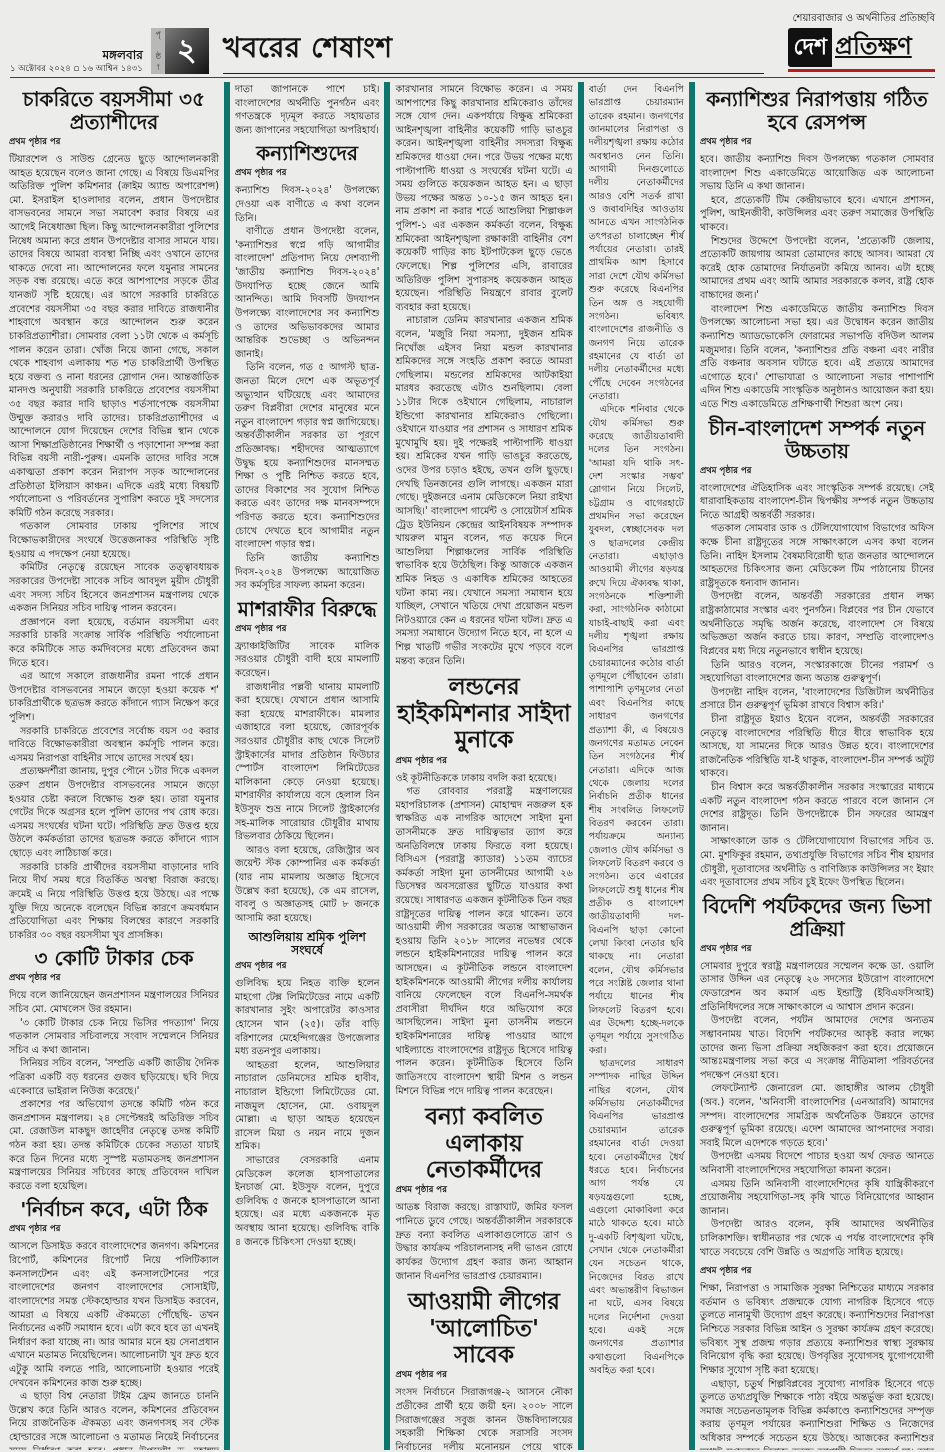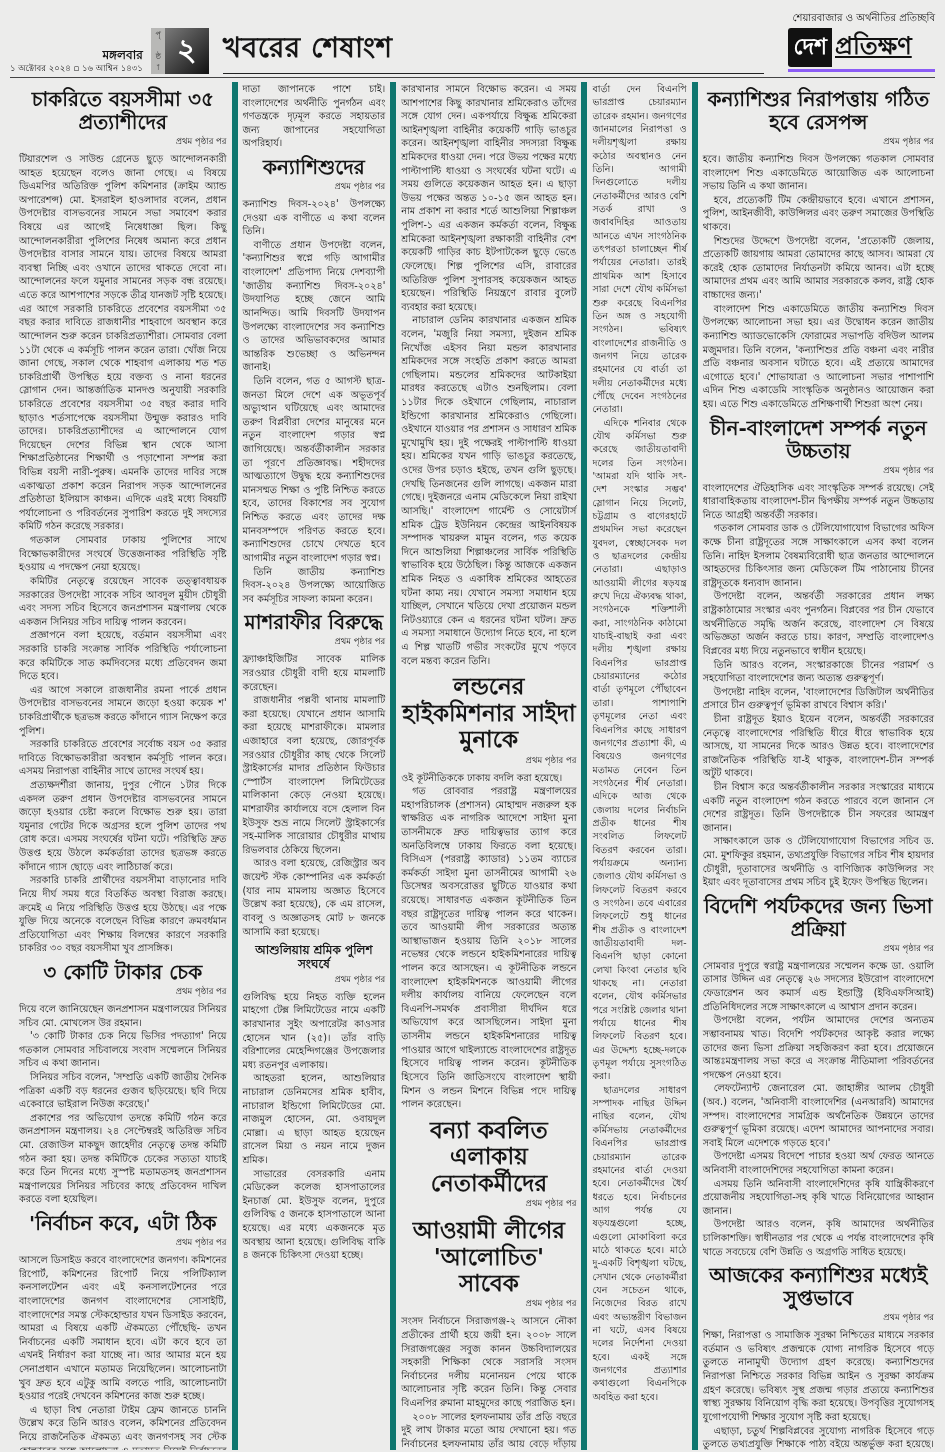--- a/index.html
+++ b/index.html
@@ -14,33 +14,33 @@
   .date-day{font-weight:bold;font-size:12px;}
   .date-line{font-size:8.5px;}
   .page-strip{width:14px;height:46px;background:#b8b8b6;color:#333;margin-left:8px;
     writing-mode:vertical-rl;text-orientation:upright;font-size:8px;text-align:center;line-height:14px;}
   .page-box{width:44px;height:46px;background:linear-gradient(135deg,#7a7a7a,#111);
     color:#fff;font-size:30px;font-weight:bold;display:flex;align-items:center;justify-content:center;}
   .section-wrap{flex:1;margin-left:14px;border-bottom:1.5px solid #222;margin-right:24px;}
   .section-title{font-size:28px;font-weight:bold;letter-spacing:.5px;}
   .logo-block{text-align:center;padding-bottom:2px;}
   .logo-tagline{font-size:10px;text-align:left;margin-left:4px;}
-  .logo-row{display:flex;align-items:center;border-bottom:3px solid #8b5cf6;padding-bottom:2px;}
+  .logo-row{display:flex;align-items:center;border-bottom:3px solid #b91c1c;padding-bottom:2px;}
   .logo-dark{background:#111;color:#fff;font-weight:bold;font-size:22px;padding:1px 5px;border-radius:3px 0 0 3px;}
   .logo-light{color:#111;font-weight:bold;font-size:24px;padding:0 3px;text-decoration:underline;}
   .head-rule{border-bottom:1px solid #444;margin:3px 10px 0 10px;}
   
-  .cols{display:flex;gap:0;padding:4px 6px 0 14px;height:1368px;overflow:hidden;}
+  .cols{display:flex;gap:0;padding:4px 6px 0 4px;height:1368px;overflow:hidden;}
   .col{overflow:hidden;padding:0 5px;}
   .col + .col{border-left:6px solid #0f766e;}
   .c1{width:218px;} .c2{width:150px;} .c3{width:184px;} .c4{width:99px;} .c5{width:243px;}
   .story{margin-bottom:6px;}
   .hl{font-weight:bold;text-align:center;line-height:1.15;margin:6px 0 1px 0;}
   .h-lg{font-size:20px;} .h-md{font-size:23px;} .h-sm{font-size:12px;}
-  .dateline{font-size:8.5px;font-weight:normal;text-align:right;margin:1px 0 3px 0;}
+  .dateline{font-size:8.5px;font-weight:bold;text-align:left;margin:1px 0 3px 0;}
   .body-text{font-size:9.6px;line-height:1.42;text-align:justify;}
   .body-text p{margin:0;text-indent:11px;}
   .body-text p:first-child{text-indent:0;}
   .c4 .body-text{font-size:9.4px;}
 </style>
 </head>
 <body>
 
 <div class="page">
 
@@ -149,20 +149,23 @@
         <div class="hl h-md">লন্ডনের হাইকমিশনার সাইদা মুনাকে</div>
         <div class="dateline">প্রথম পৃষ্ঠার পর</div>
         <div class="body-text">
             <p>ওই কূটনীতিককে ঢাকায় বদলি করা হয়েছে।</p>
             <p>গত রোববার পররাষ্ট্র মন্ত্রণালয়ের মহাপরিচালক (প্রশাসন) মোহাম্মদ নজরুল হক স্বাক্ষরিত এক নাগরিক আদেশে সাইদা মুনা তাসনীমকে দ্রুত দায়িত্বভার ত্যাগ করে অনতিবিলম্বে ঢাকায় ফিরতে বলা হয়েছে। বিসিএস (পররাষ্ট্র ক্যাডার) ১১তম ব্যাচের কর্মকর্তা সাইদা মুনা তাসনীমের আগামী ২৬ ডিসেম্বর অবসরোত্তর ছুটিতে যাওয়ার কথা রয়েছে। সাধারণত একজন কূটনীতিক তিন বছর রাষ্ট্রদূতের দায়িত্ব পালন করে থাকেন। তবে আওয়ামী লীগ সরকারের অত্যন্ত আস্থাভাজন হওয়ায় তিনি ২০১৮ সালের নভেম্বর থেকে লন্ডনে হাইকমিশনারের দায়িত্ব পালন করে আসছেন। এ কূটনীতিক লন্ডনে বাংলাদেশ হাইকমিশনকে আওয়ামী লীগের দলীয় কার্যালয় বানিয়ে ফেলেছেন বলে বিএনপি-সমর্থক প্রবাসীরা দীর্ঘদিন ধরে অভিযোগ করে আসছিলেন। সাইদা মুনা তাসনীম লন্ডনে হাইকমিশনারের দায়িত্ব পাওয়ার আগে থাইল্যান্ডে বাংলাদেশের রাষ্ট্রদূত হিসেবে দায়িত্ব পালন করেন। কূটনীতিক হিসেবে তিনি জাতিসংঘে বাংলাদেশ স্থায়ী মিশন ও লন্ডন মিশনে বিভিন্ন পদে দায়িত্ব পালন করেছেন।</p>
           </div>
       </div>
       <div class="story">
         <div class="hl h-md">বন্যা কবলিত এলাকায় নেতাকর্মীদের</div>
         <div class="dateline">প্রথম পৃষ্ঠার পর</div>
+        <div class="body-text">
+            <p>আতঙ্ক বিরাজ করছে। রাস্তাঘাট, জমির ফসল পানিতে ডুবে গেছে। অন্তর্বর্তীকালীন সরকারকে দ্রুত বন্যা কবলিত এলাকাগুলোতে ত্রাণ ও উদ্ধার কার্যক্রম পরিচালনাসহ নদী ভাঙন রোধে কার্যকর উদ্যোগ গ্রহণ করার জন্য আহ্বান জানান বিএনপির ভারপ্রাপ্ত চেয়ারম্যান।</p>
+          </div>
       </div>
       <div class="story">
         <div class="hl h-md">আওয়ামী লীগের 'আলোচিত' সাবেক</div>
         <div class="dateline">প্রথম পৃষ্ঠার পর</div>
         <div class="body-text">
             <p>সংসদ নির্বাচনে সিরাজগঞ্জ-২ আসনে নৌকা প্রতীকের প্রার্থী হয়ে জয়ী হন। ২০০৮ সালে সিরাজগঞ্জের সবুজ কানন উচ্চবিদ্যালয়ের সহকারী শিক্ষিকা থেকে সরাসরি সংসদ নির্বাচনের দলীয় মনোনয়ন পেয়ে থাকে আলোচনার সৃষ্টি করেন তিনি। কিন্তু সেবার বিএনপির রুমানা মাহমুদের কাছে পরাজিত হন।</p>
             <p>২০০৮ সালের হলফনামায় তাঁর প্রতি বছরে দুই লাখ টাকার মতো আয় দেখানো হয়। গত নির্বাচনের হলফনামায় তাঁর আয় বেড়ে দাঁড়ায় বহুগুণে বলে হলফনামার তথ্যে দেখা যায়।</p>
             <p>জান্নাত আরা হেনরী গত ৫ আগস্ট ছাত্র-জনতার অভ্যুত্থানে আওয়ামী লীগ সরকারের পতনের পর থেকে আত্মগোপনে ছিলেন।</p>
           </div>
       </div>
@@ -210,21 +213,20 @@
         <div class="body-text">
             <p>সোমবার দুপুরে স্বরাষ্ট্র মন্ত্রণালয়ের সম্মেলন কক্ষে ডা. ওয়ালি তাসার উদ্দিন এর নেতৃত্বে ২৬ সদস্যের ইউরোপ বাংলাদেশে ফেডারেশন অব কমার্স এন্ড ইন্ডাস্ট্রি (ইবিএফসিআই) প্রতিনিধিদলের সঙ্গে সাক্ষাৎকালে এ আশ্বাস প্রদান করেন।</p>
             <p>উপদেষ্টা বলেন, পর্যটন আমাদের দেশের অন্যতম সম্ভাবনাময় খাত। বিদেশি পর্যটকদের আকৃষ্ট করার লক্ষ্যে তাদের জন্য ভিসা প্রক্রিয়া সহজিকরণ করা হবে। প্রয়োজনে আন্তঃমন্ত্রণালয় সভা করে এ সংক্রান্ত নীতিমালা পরিবর্তনের পদক্ষেপ নেওয়া হবে।</p>
             <p>লেফটেন্যান্ট জেনারেল মো. জাহাঙ্গীর আলম চৌধুরী (অব.) বলেন, 'অনিবাসী বাংলাদেশির (এনআরবি) আমাদের সম্পদ। বাংলাদেশের সামগ্রিক অর্থনৈতিক উন্নয়নে তাদের গুরুত্বপূর্ণ ভূমিকা রয়েছে। এদেশ আমাদের আপনাদের সবার। সবাই মিলে এদেশকে গড়তে হবে।'</p>
             <p>উপদেষ্টা এসময় বিদেশে পাচার হওয়া অর্থ ফেরত আনতে অনিবাসী বাংলাদেশিদের সহযোগিতা কামনা করেন।</p>
             <p>এসময় তিনি অনিবাসী বাংলাদেশিদের কৃষি যান্ত্রিকীকরণে প্রয়োজনীয় সহযোগিতা-সহ কৃষি খাতে বিনিয়োগের আহ্বান জানান।</p>
             <p>উপদেষ্টা আরও বলেন, কৃষি আমাদের অর্থনীতির চালিকাশক্তি। স্বাধীনতার পর থেকে এ পর্যন্ত বাংলাদেশের কৃষি খাতে সবচেয়ে বেশি উন্নতি ও অগ্রগতি সাধিত হয়েছে।</p>
           </div>
       </div>
       <div class="story">
-        <div class="hl h-lg">আজকের কন্যাশিশুর মধ্যেই সুপ্তভাবে</div>
         <div class="dateline">প্রথম পৃষ্ঠার পর</div>
         <div class="body-text">
             <p>শিক্ষা, নিরাপত্তা ও সামাজিক সুরক্ষা নিশ্চিতের মাধ্যমে সরকার বর্তমান ও ভবিষ্যৎ প্রজন্মকে যোগ্য নাগরিক হিসেবে গড়ে তুলতে নানামুখী উদ্যোগ গ্রহণ করেছে। কন্যাশিশুদের নিরাপত্তা নিশ্চিতে সরকার বিভিন্ন আইন ও সুরক্ষা কার্যক্রম গ্রহণ করেছে। ভবিষ্যৎ সুস্থ প্রজন্ম গড়ার প্রত্যয়ে কন্যাশিশুর স্বাস্থ্য সুরক্ষায় বিনিয়োগ বৃদ্ধি করা হয়েছে। উপবৃত্তির সুযোগসহ যুগোপযোগী শিক্ষার সুযোগ সৃষ্টি করা হয়েছে।</p>
             <p>এছাড়া, চতুর্থ শিল্পবিপ্লবের সুযোগ্য নাগরিক হিসেবে গড়ে তুলতে তথ্যপ্রযুক্তি শিক্ষাকে পাঠ্য বইয়ে অন্তর্ভুক্ত করা হয়েছে। সমাজ সচেতনতামূলক বিভিন্ন কর্মকাণ্ডে কন্যাশিশুদের সম্পৃক্ত করায় তৃণমূল পর্যায়ের কন্যাশিশুরা শিক্ষিত ও নিজেদের অধিকার সম্পর্কে সচেতন হয়ে উঠছে। আজকের কন্যাশিশুর মধ্যেই সুপ্তভাবে বিরাজ করছে আগামী দিনের আদর্শ মা। আর একজন আদর্শ ও শিক্ষিত 'মা' একটি আদর্শ জাতি গঠনে গুরুত্বপূর্ণ ভূমিকা রাখতে পারেন। এরই পরিপ্রেক্ষিতে, দিবসটির এবারের প্রতিপাদ্য 'কন্যাশিশুর স্বপ্নে গড়ি আগামীর বাংলাদেশ' যথার্থ হয়েছে বলে আমি মনে করি। সরকারি-বেসরকারি নানাবিধ পদক্ষেপের কারণে দেশে কন্যাশিশুদের শিক্ষার হার বৃদ্ধির পাশাপাশি বাল্যবিবাহ ও যৌতুকের হার কমে এসেছে। কন্যাশিশুরা খেলাধুলা ও সাংস্কৃতিক কর্মকাণ্ডে যুক্ত হয়ে উল্লেখযোগ্য সফলতা প্রদর্শন করছে। বিভিন্ন ক্ষেত্রে যোগ্যতার সঙ্গে দায়িত্ব পালনের মাধ্যমে তারা জেন্ডার সমতায় বাংলাদেশকে অনেকটা এগিয়ে নিয়ে গেছে। আজকের কন্যাশিশুই আগামী দিনে গড়ে তুলতে পারবে একটি শিক্ষিত পরিবার। তাই নতুন বাংলাদেশ গড়ার দৃঢ় প্রত্যয়ে কন্যাশিশুদের অধিকার রক্ষায় আরো বেশি সচেষ্ট হব- এটাই সবার প্রত্যাশা। 'জাতীয় কন্যাশিশু দিবস-২০২৪' উপলক্ষ্যে গৃহীত সব কর্মসূচির সাফল্য কামনা করেন রাষ্ট্রপতি।</p>
           </div>
       </div>
 
     </div>
 
   </div>

